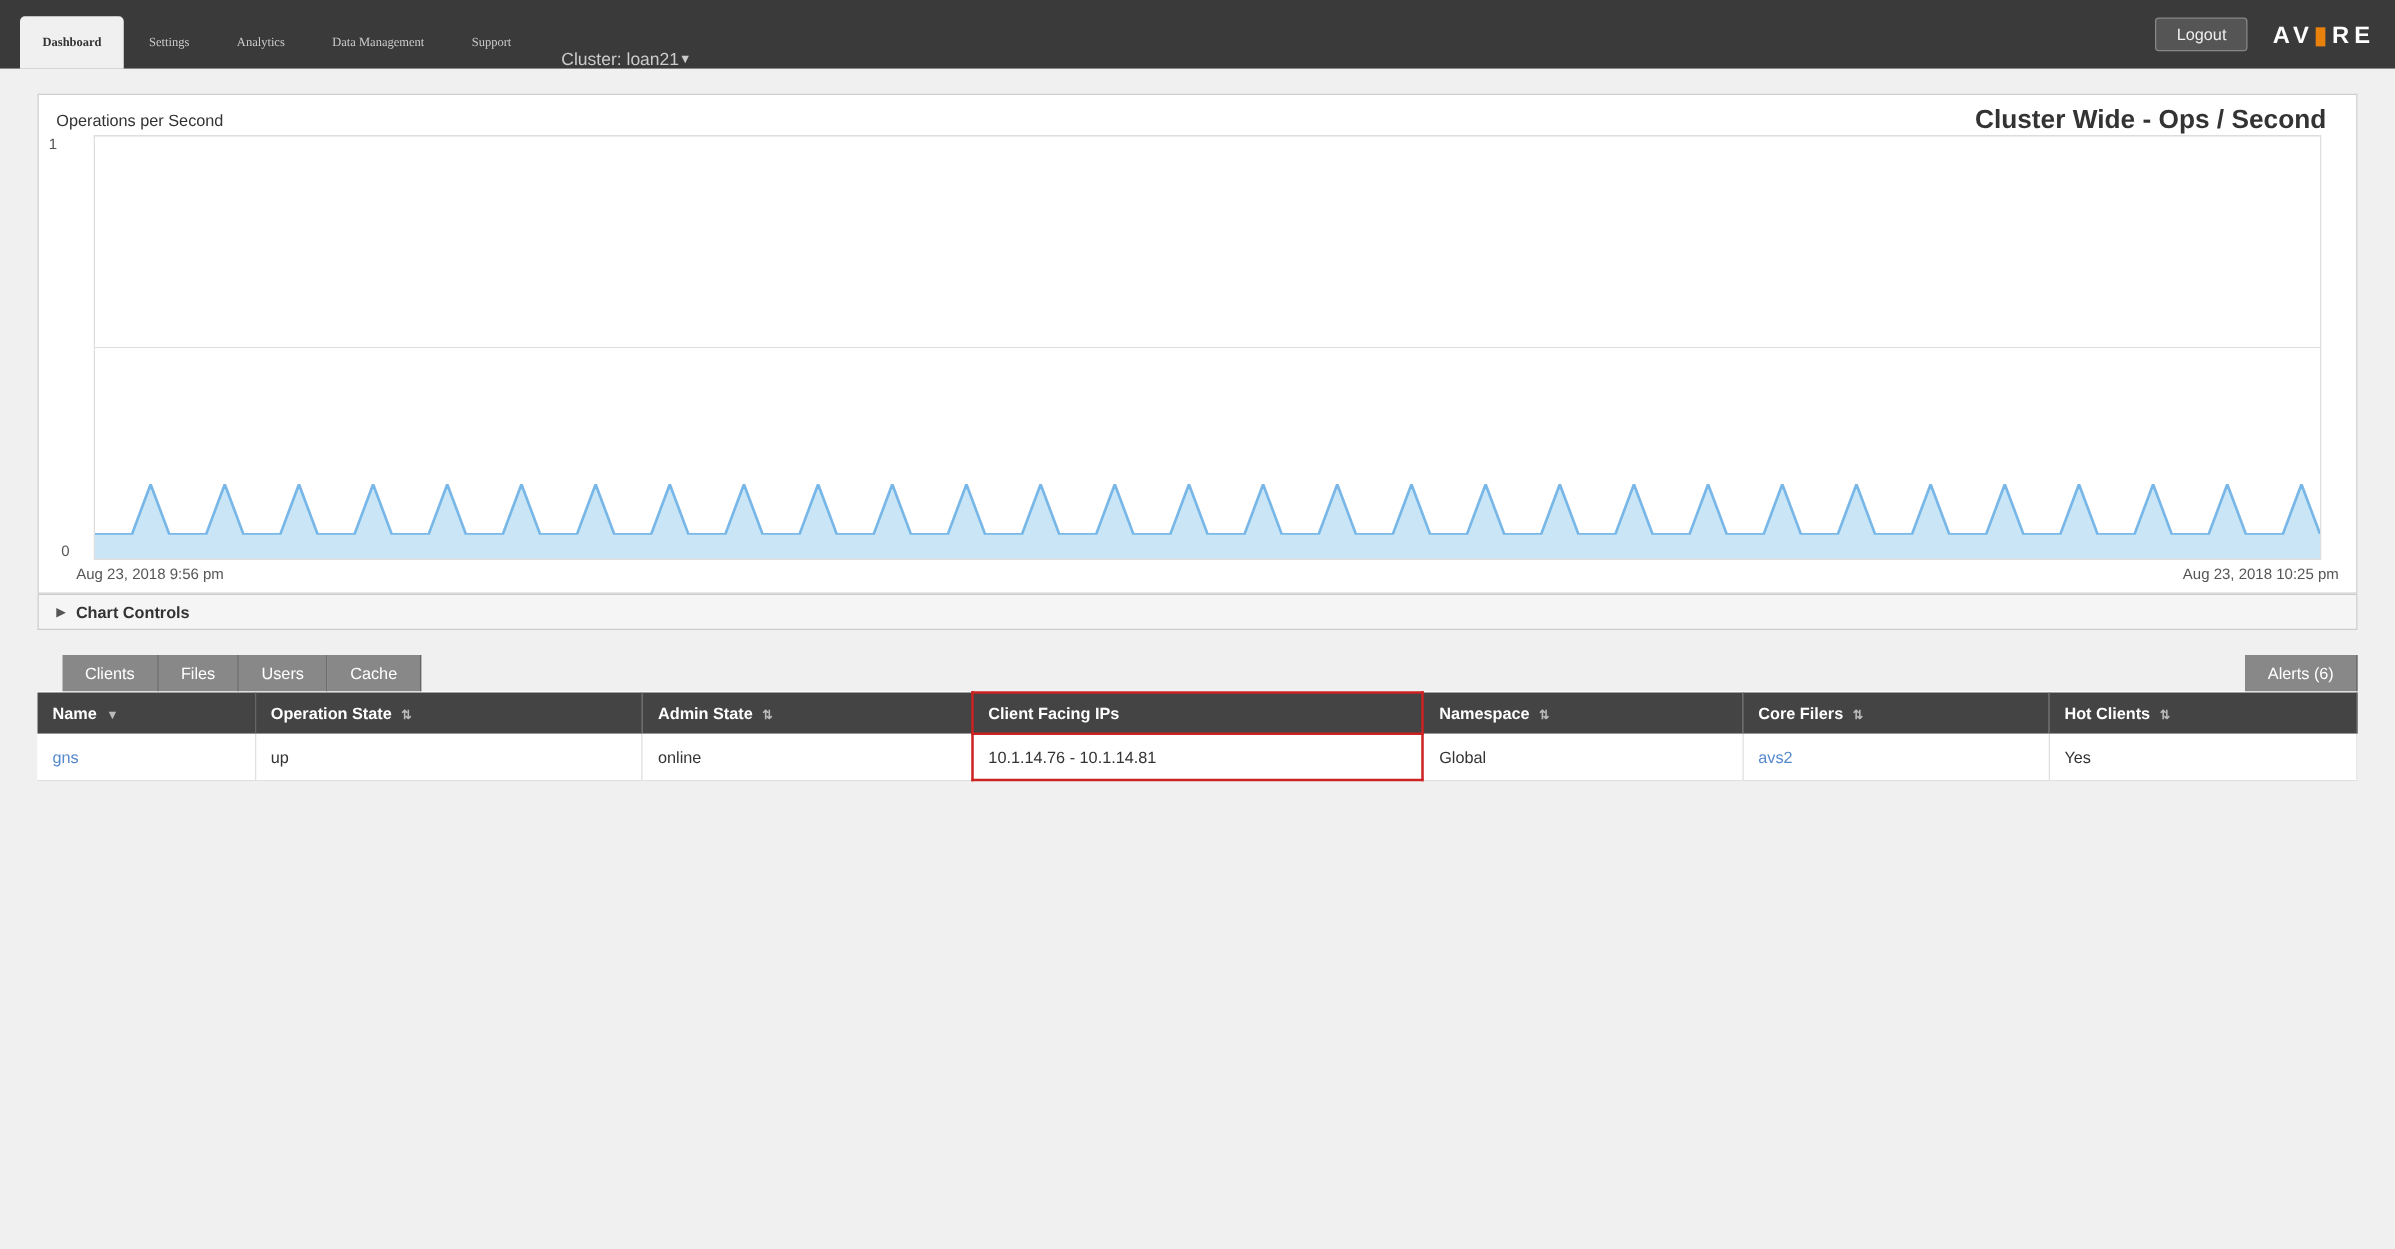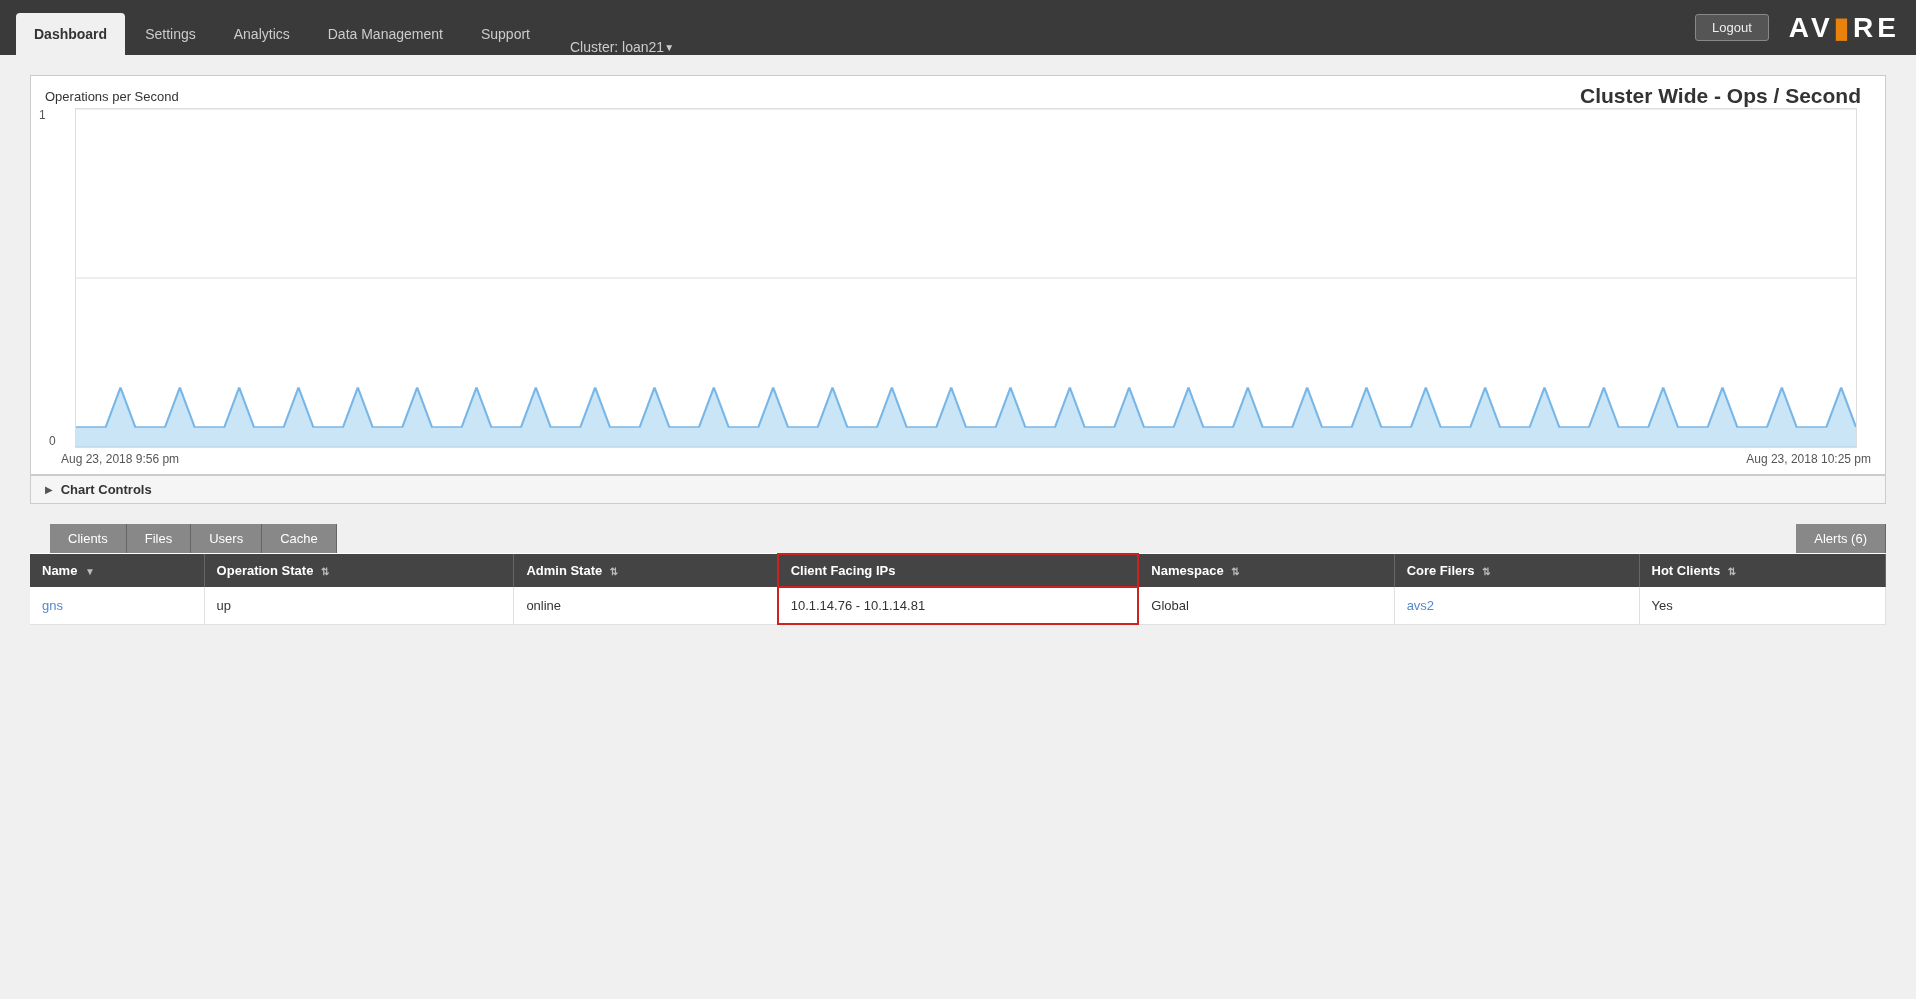--- a/index.html
+++ b/index.html
@@ -18,26 +18,27 @@
       display: flex;
       align-items: flex-end;
       height: 100%;
       gap: 2px;
     }
     .nav-tab {
       padding: 8px 18px;
       cursor: pointer;
       border-radius: 4px 4px 0 0;
       color: #ccc;
-      font-size: 14px;
+      font-size: 10px;
       background: transparent;
       border: none;
       height: 42px;
       display: flex;
       align-items: center;
+      font-family: Liberation Serif, serif;
     }
     .nav-tab.active {
       background: #f0f0f0;
       color: #333;
       font-weight: bold;
     }
     .cluster-selector {
       color: #ccc;
       font-size: 14px;
       display: flex;
@@ -56,21 +57,21 @@
     #logout-btn {
       background: #555;
       color: #eee;
       border: 1px solid #888;
       padding: 5px 16px;
       cursor: pointer;
       border-radius: 3px;
       font-size: 13px;
     }
     #logo {
-      font-size: 28px;
+      font-size: 19px;
       font-weight: bold;
       letter-spacing: 4px;
       color: #fff;
       font-family: Arial, sans-serif;
     }
     #logo .accent { color: #e8820c; }
 
     
     #main { padding: 20px 30px; background: #f0f0f0; min-height: calc(999px - 55px); }
 

